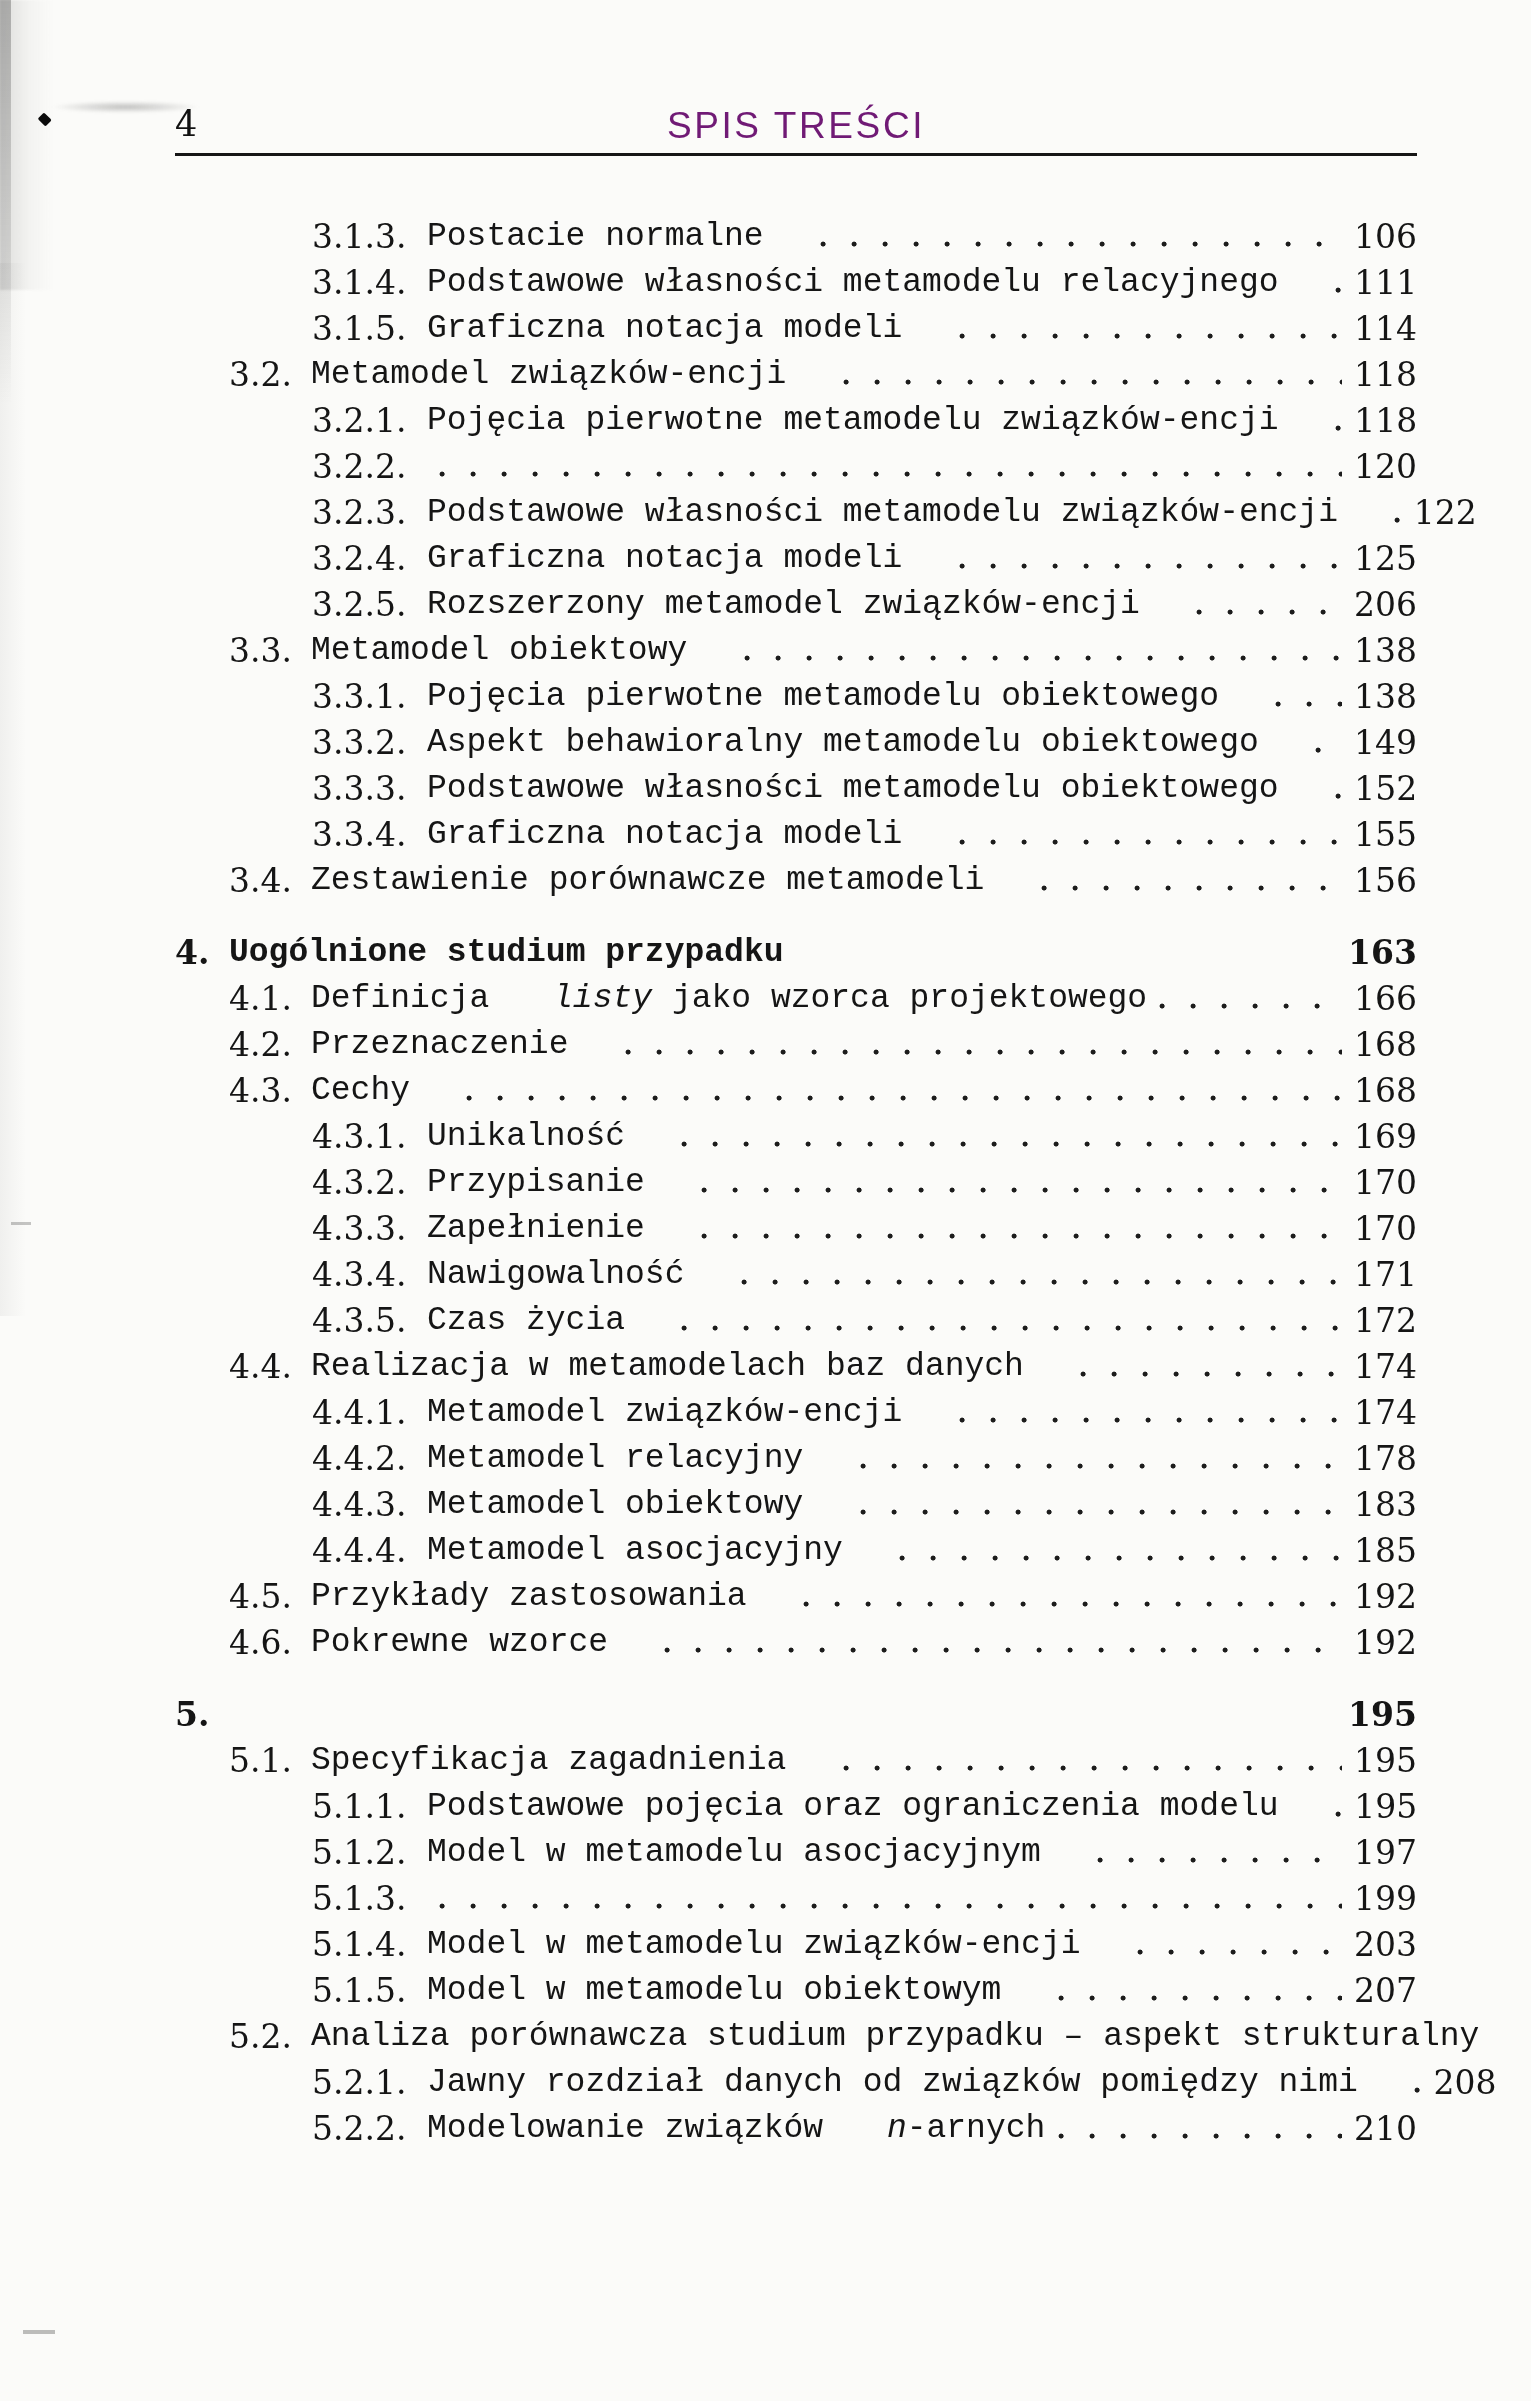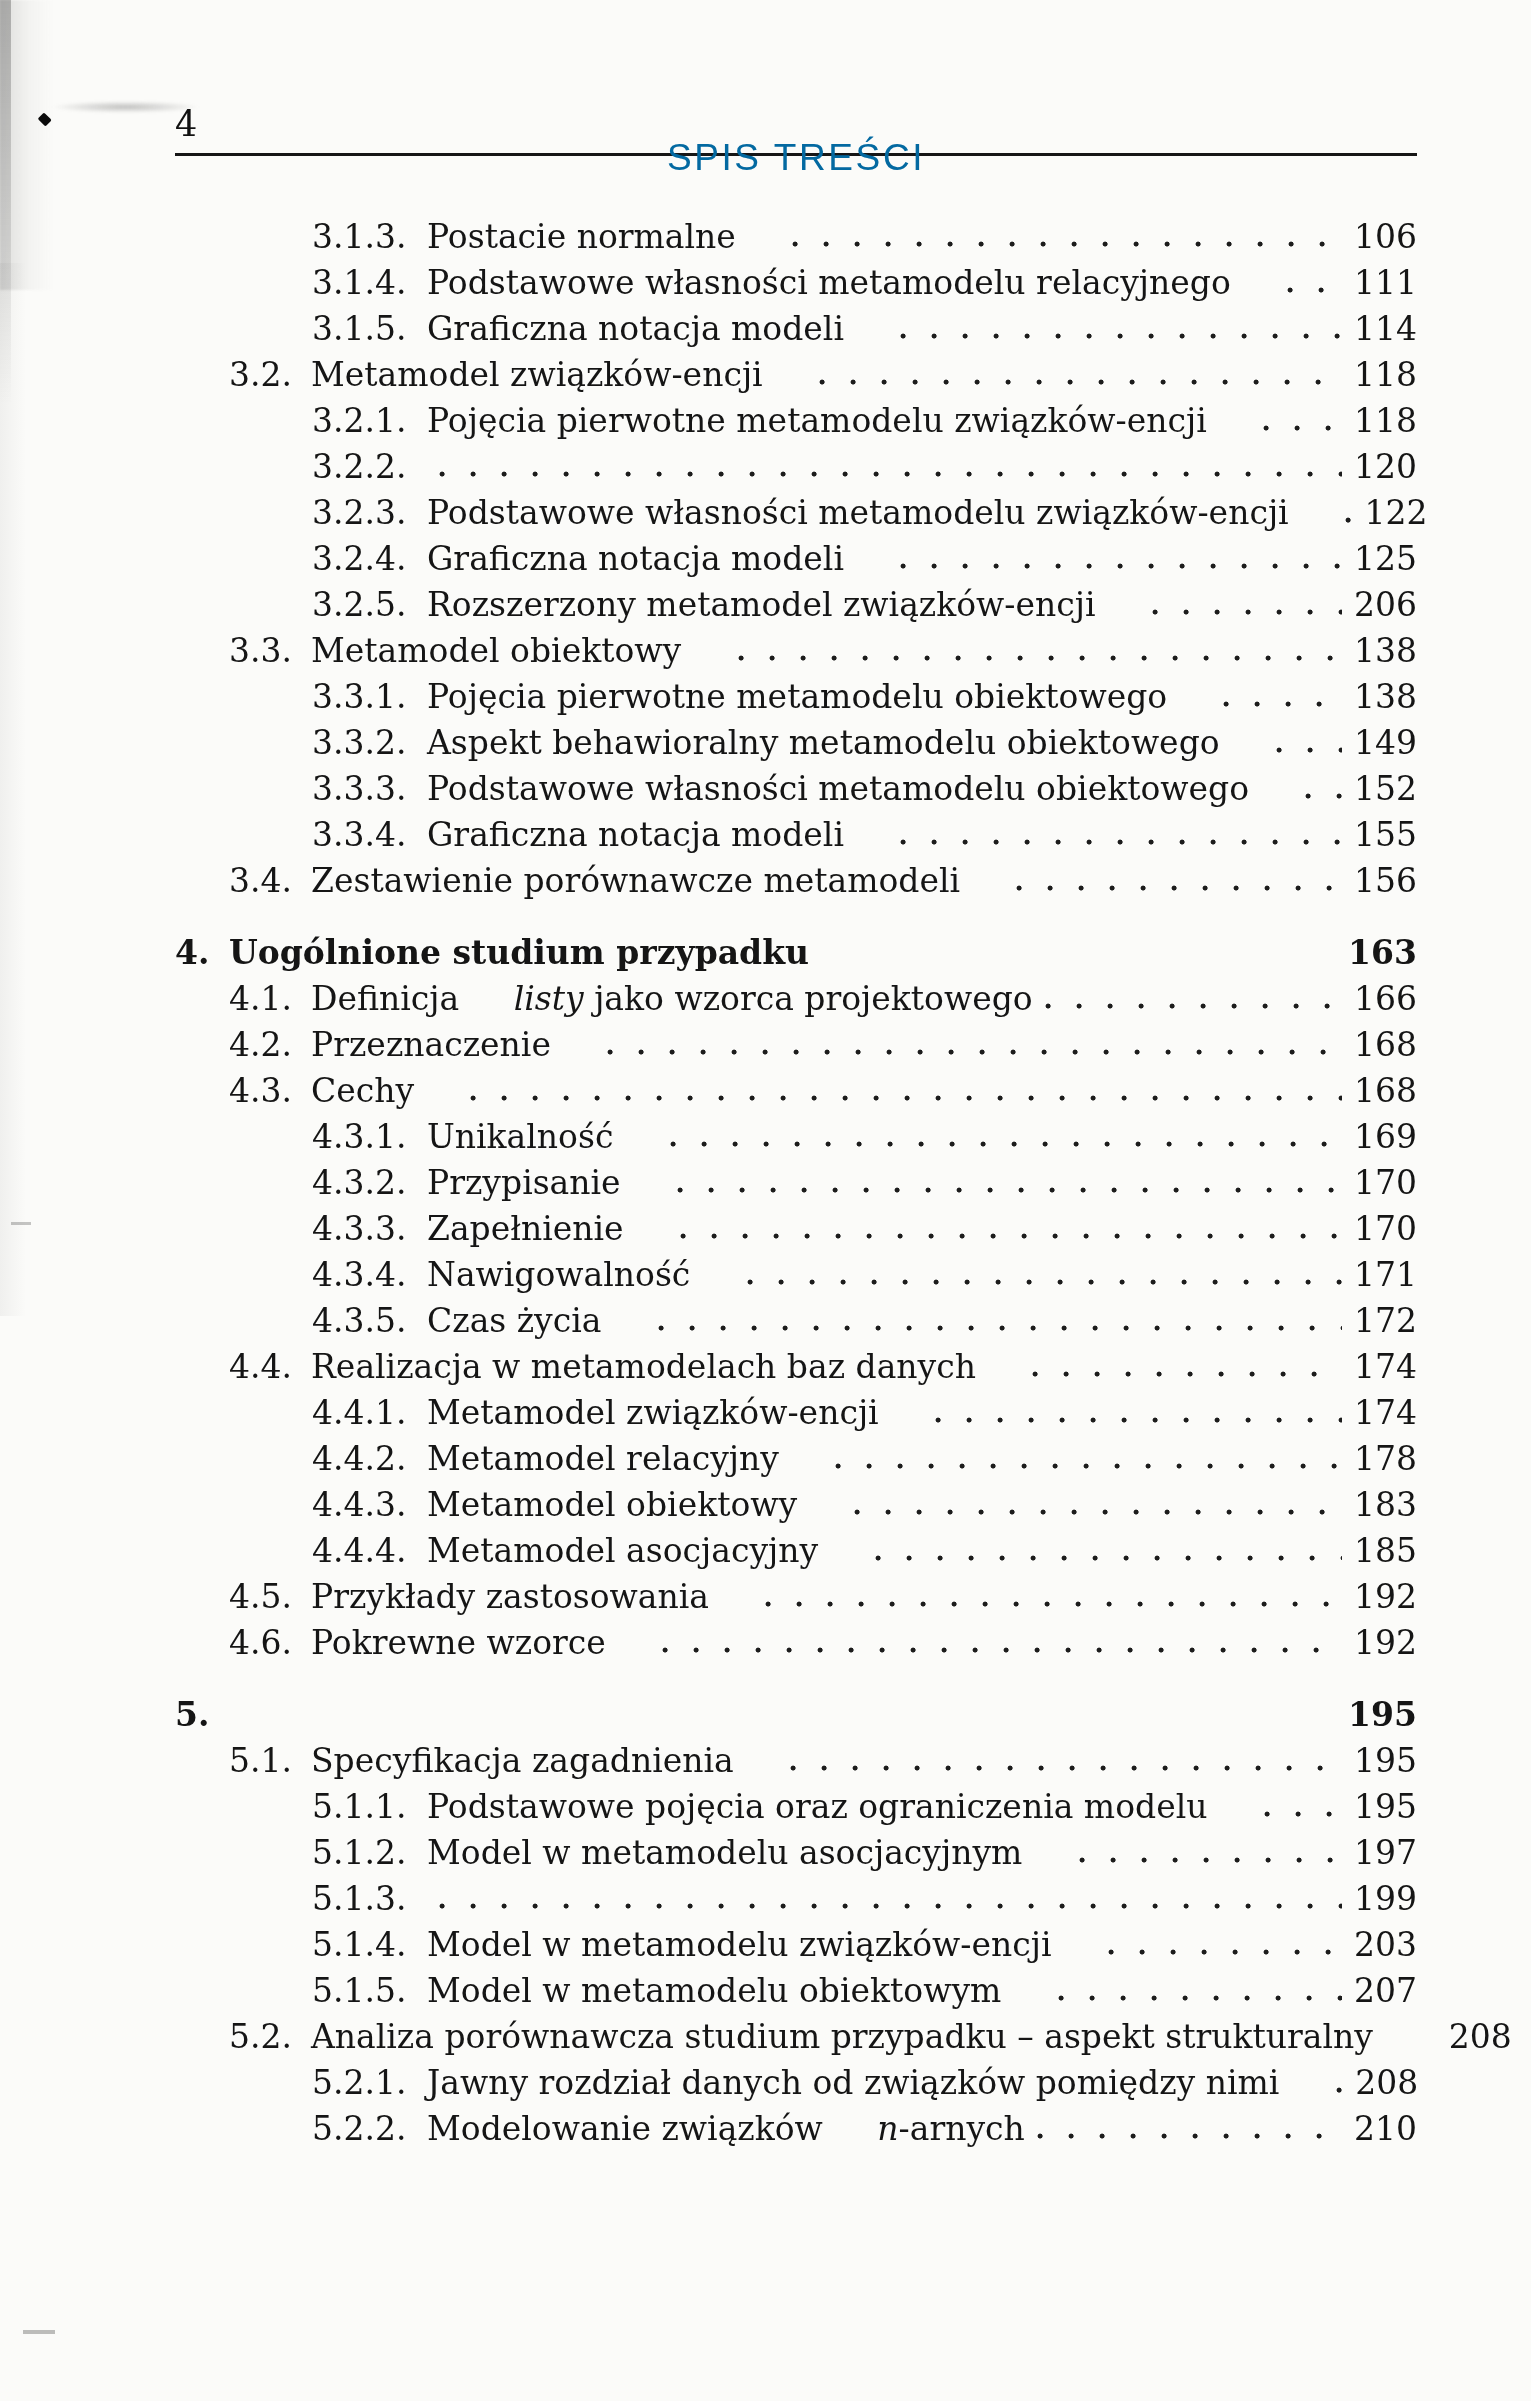--- a/index.html
+++ b/index.html
@@ -52,35 +52,35 @@
     border-bottom:3.5px solid #161616;
     padding-bottom:10.5px;
     display:flex;align-items:baseline;
   }
   .pagehead .folio{
     font-size:35px;line-height:35px;color:#111;
   }
   .pagehead .runtitle{
     position:absolute;left:0;right:0;text-align:center;
     font-family:"Liberation Sans","DejaVu Sans",sans-serif;
-    font-size:37px;line-height:37px;letter-spacing:2.6px;color:#0369a1;margin-top:32px;
+    font-size:37px;line-height:37px;letter-spacing:2.6px;color:#701a75;
   }
 
   
   .toc{
     position:absolute;left:175px;top:203px;width:1242px;
     padding-top:10.5px;
     font-size:33px;
   }
   .row{
     display:flex;align-items:flex-end;
     line-height:46px;white-space:nowrap;
   }
   .row .num{flex:0 0 auto;}
-  .row .title{flex:0 1 auto;}
+  .row .title{flex:0 1 auto;font-family:Liberation Mono, monospace;}
   .row.lvl1 .num{width:54px;}
   .row.lvl2{padding-left:54px;}
   .row.lvl2 .num{width:82px;}
   .row.lvl3{padding-left:137px;}
   .row.lvl3 .num{width:115px;}
   .row.ch{font-weight:bold;margin-top:26px;}
   .row .leader{
     flex:1 1 7px;height:6.1px;align-self:flex-end;
     margin:0 10.5px 12.3px 12.3px;min-width:7px;
     background-image:radial-gradient(circle at 3.1px 3.1px,#1c1c1c 2.1px,rgba(0,0,0,0) 2.9px);

